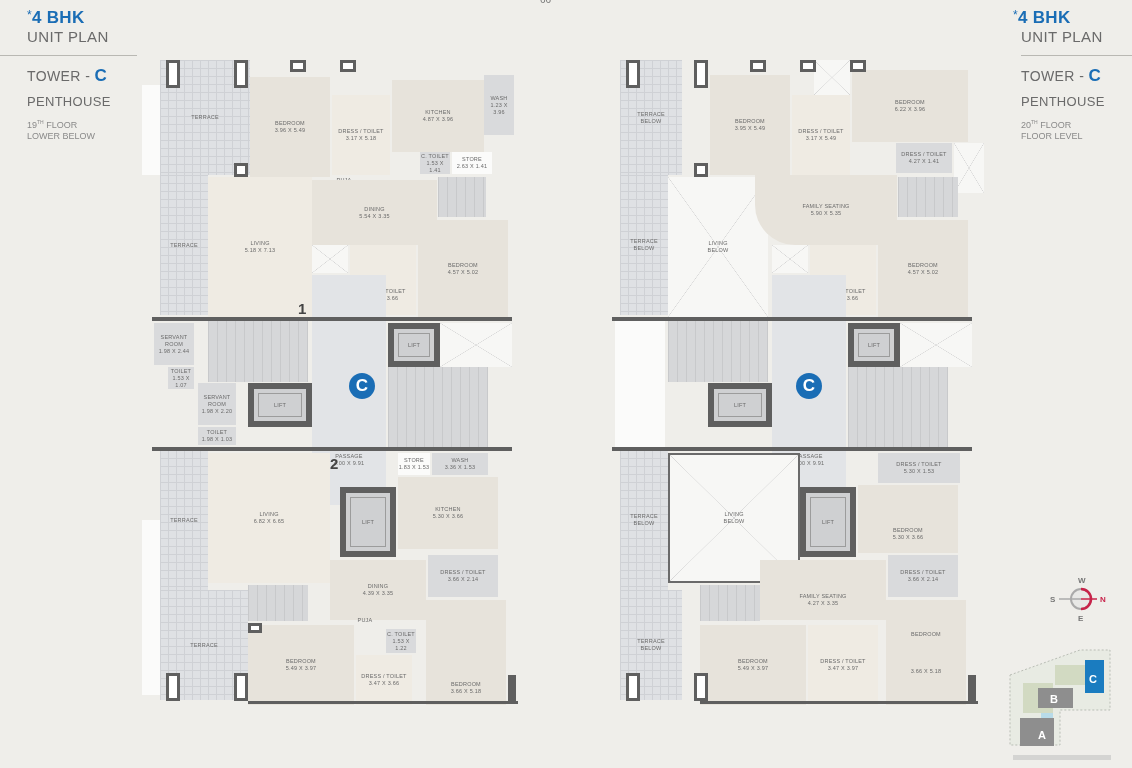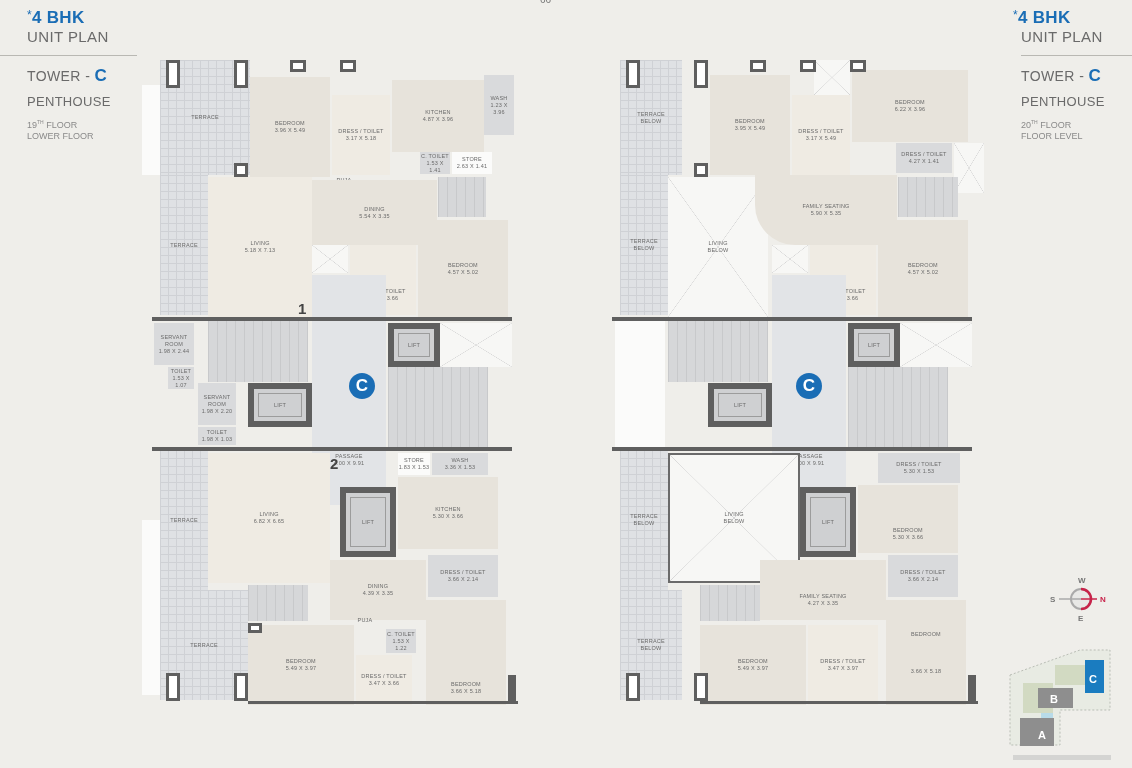--- a/index.html
+++ b/index.html
@@ -42,21 +42,21 @@
 
 <div class="page">
   <div class="pgno">66</div>
 
   <div class="hdr" style="left:27px;top:8px">
     <div class="bhk"><span class="ast">*</span><span>4 BHK</span></div>
     <div class="up">UNIT PLAN</div>
     <div class="rule"></div>
     <div class="tower"><span>TOWER - </span><b>C</b></div>
     <div class="ph">PENTHOUSE</div>
-    <div class="fl"><span>19</span><sup>TH</sup><span> FLOOR</span><br><span>LOWER FLOOR</span></div>
+    <div class="fl"><span>19</span><sup>TH</sup><span> FLOOR</span><br><span>LOWER BELOW</span></div>
   </div>
 
   <div class="hdr" style="left:1013px;top:8px">
     <div class="bhk"><span class="ast">*</span><span>4 BHK</span></div>
     <div class="up" style="margin-left:8px">UNIT PLAN</div>
     <div class="rule" style="margin-left:8px;width:120px"></div>
     <div class="tower" style="margin-left:8px"><span>TOWER - </span><b>C</b></div>
     <div class="ph" style="margin-left:8px">PENTHOUSE</div>
     <div class="fl" style="margin-left:8px"><span>20</span><sup>TH</sup><span> FLOOR</span><br><span>FLOOR LEVEL</span></div>
   </div>

